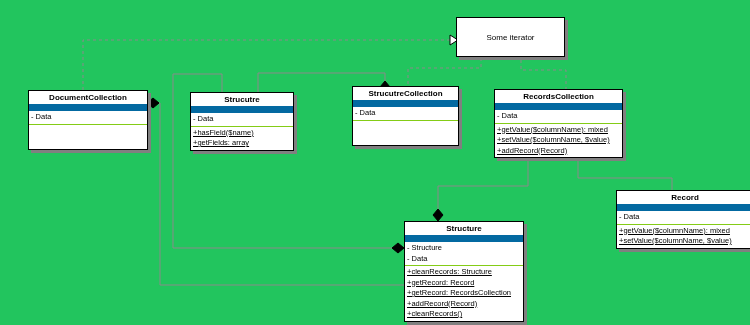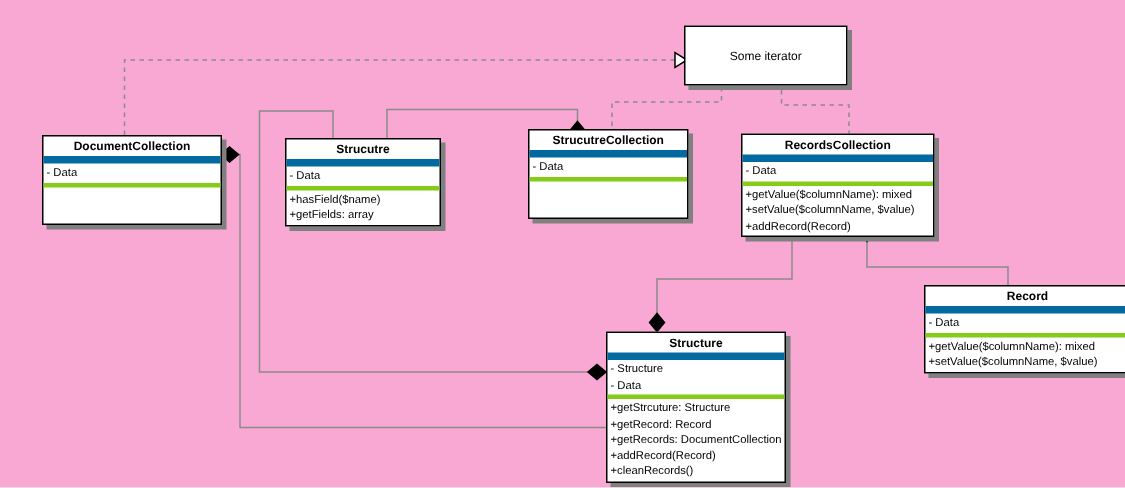--- a/index.html
+++ b/index.html
@@ -4,21 +4,21 @@
 <style>
   html, body {
     margin: 0;
     padding: 0;
     background: #ffffff;
   }
   #canvas {
     position: relative;
     width: 750px;
     height: 325px;
-    background: #f9a8d4;
+    background: #22c55e;
     font-family: "Liberation Sans", sans-serif;
     overflow: hidden;
   }
   #edges {
     position: absolute;
     left: 0; top: 0;
     width: 750px;
     height: 325px;
     pointer-events: none;
   }
@@ -31,29 +31,29 @@
     box-shadow: 3px 3px 0 0 #808080;
     z-index: 5;
   }
   .cls-name {
     text-align: center;
     font-size: 8px;
     font-weight: bold;
     color: #000000;
     line-height: 11px;
     padding: 1px 2px 1px 2px;
-    border-bottom: 5px solid #0369a1;
+    border-bottom: 7px solid #0369a1;
     white-space: nowrap;
     overflow: hidden;
   }
   .cls-sec {
-    border-bottom: 3px solid #84cc16;
+    border-bottom: 1px solid #84cc16;
     padding: 1px 0 1px 0;
   }
-  .cls-sec.last { border-bottom: none; }
+  .cls-sec.last { border-bottom: none; text-decoration: underline; }
   .cls-sec.empty { min-height: 22px; }
   .cls-row {
     font-size: 7.5px;
     color: #000000;
     line-height: 10.5px;
     padding: 0 2px 0 2px;
     white-space: nowrap;
     overflow: hidden;
   }
   
@@ -170,21 +170,21 @@
     </div>
   </div>
 
   <div class="cls" style="left:404px; top:221px; width:120px;">
     <div class="cls-name">Structure</div>
     <div class="cls-sec">
       <div class="cls-row">- Structure</div>
       <div class="cls-row">- Data</div>
     </div>
     <div class="cls-sec last">
-      <div class="cls-row">+getStrcuture: Structure</div>
+      <div class="cls-row">+cleanRecords: Structure</div>
       <div class="cls-row">+getRecord: Record</div>
-      <div class="cls-row">+getRecords: DocumentCollection</div>
+      <div class="cls-row">+getRecord: RecordsCollection</div>
       <div class="cls-row">+addRecord(Record)</div>
       <div class="cls-row">+cleanRecords()</div>
     </div>
   </div>
 
 </div>
 
 </body></html>

